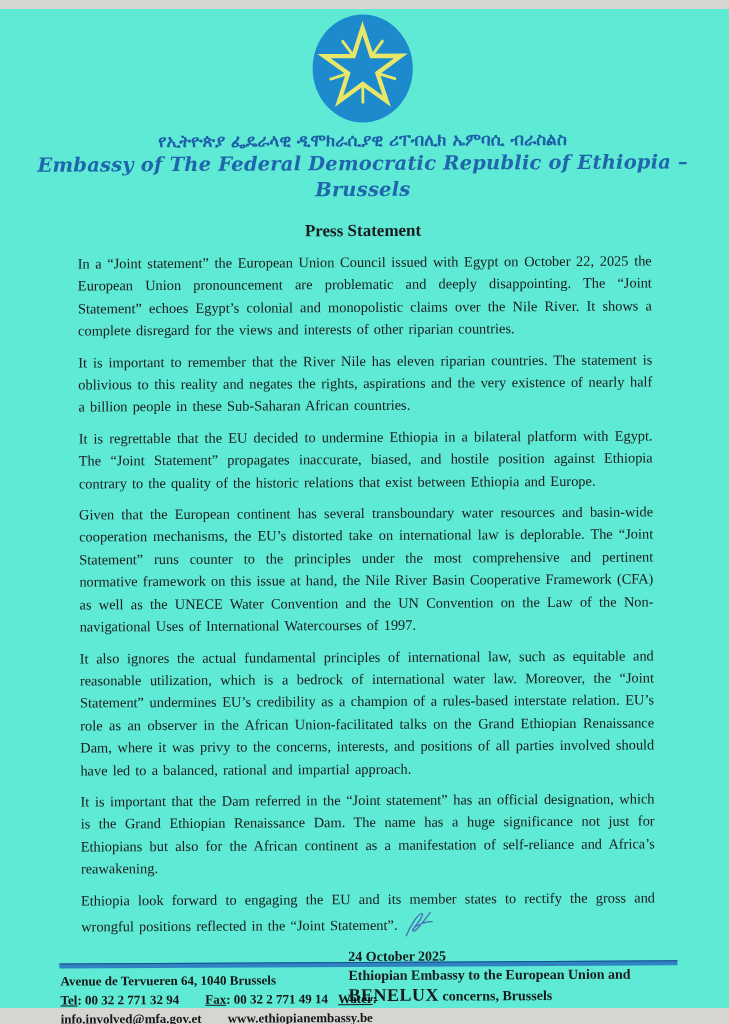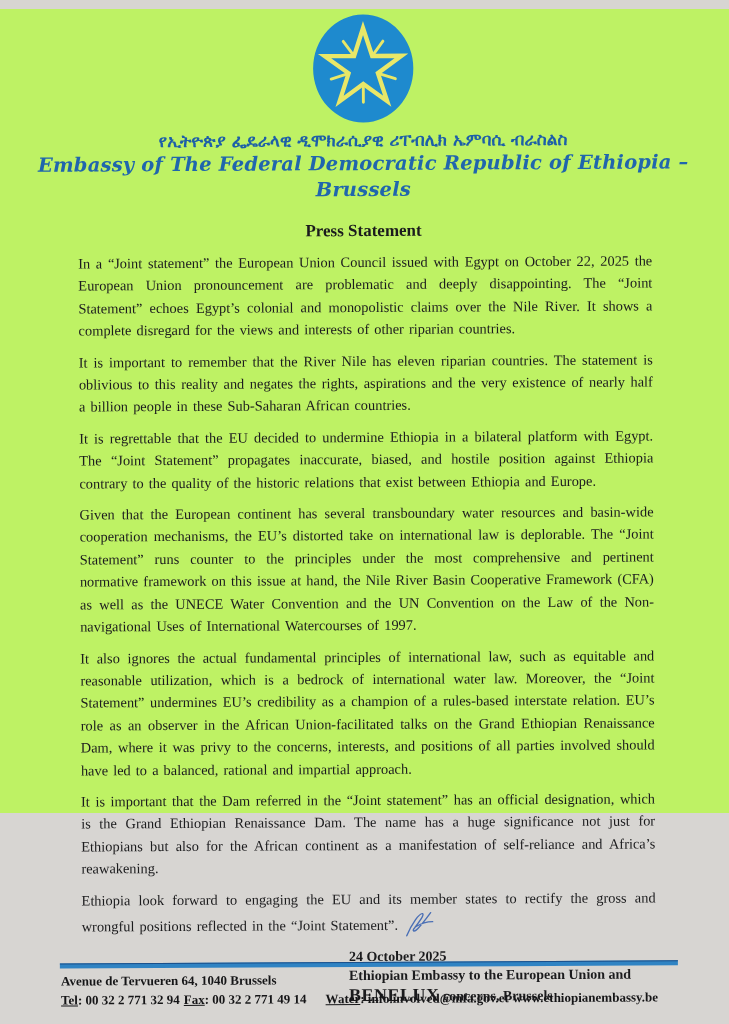--- a/index.html
+++ b/index.html
@@ -2,22 +2,22 @@
 <html><head>
 <meta charset="utf-8">
 <style>
   html,body{margin:0;padding:0;}
   body{
     width:729px;height:1024px;position:relative;overflow:hidden;
     background:#d7d5d2;
     font-family:"Liberation Serif", serif;
   }
   .page{
-    position:absolute;left:0;top:9px;width:729px;height:804px;
-    background:#bef264;
+    position:absolute;left:0;top:9px;width:729px;height:999px;
+    background:#5eead4;
   }
   .tilt{
     position:absolute;inset:0;
     transform:rotate(-0.3deg);
     transform-origin:50% 50%;
   }
   .logo-wrap{ text-align:center; padding-top:3px; height:114px; }
   .logo-wrap svg{ display:inline-block; }
   .h-am{
     text-align:center; color:#1d5fa8; font-weight:bold;
@@ -46,22 +46,22 @@
   .signoff .caps{ font-size:18px; letter-spacing:0.5px; }
   .rule{
     position:absolute; left:57px; top:953px; width:618px; height:4px;
     background:#2f83c3; border-top:1.5px solid #1a4f8a;
   }
   .footer{
     position:absolute; left:58px; top:961px; width:630px;
     font-weight:bold; color:#151517; font-size:13px; line-height:19px;
   }
   .footer .u{ text-decoration:underline; }
-  .footer .seg{ margin-right:4px;text-align:center; }
-  .footer .seg-tight{ margin-right:19px; }
+  .footer .seg{ margin-right:26px;text-align:center; }
+  .footer .seg-tight{ margin-right:10px; }
 </style>
 </head>
 <body>
 
 <div class="page">
   <div class="tilt">
 
     <div class="logo-wrap">
       <svg width="106" height="113" viewBox="-55 -58 110 116">
         <ellipse cx="0" cy="0" rx="52" ry="56" fill="#1e8ace"></ellipse>

